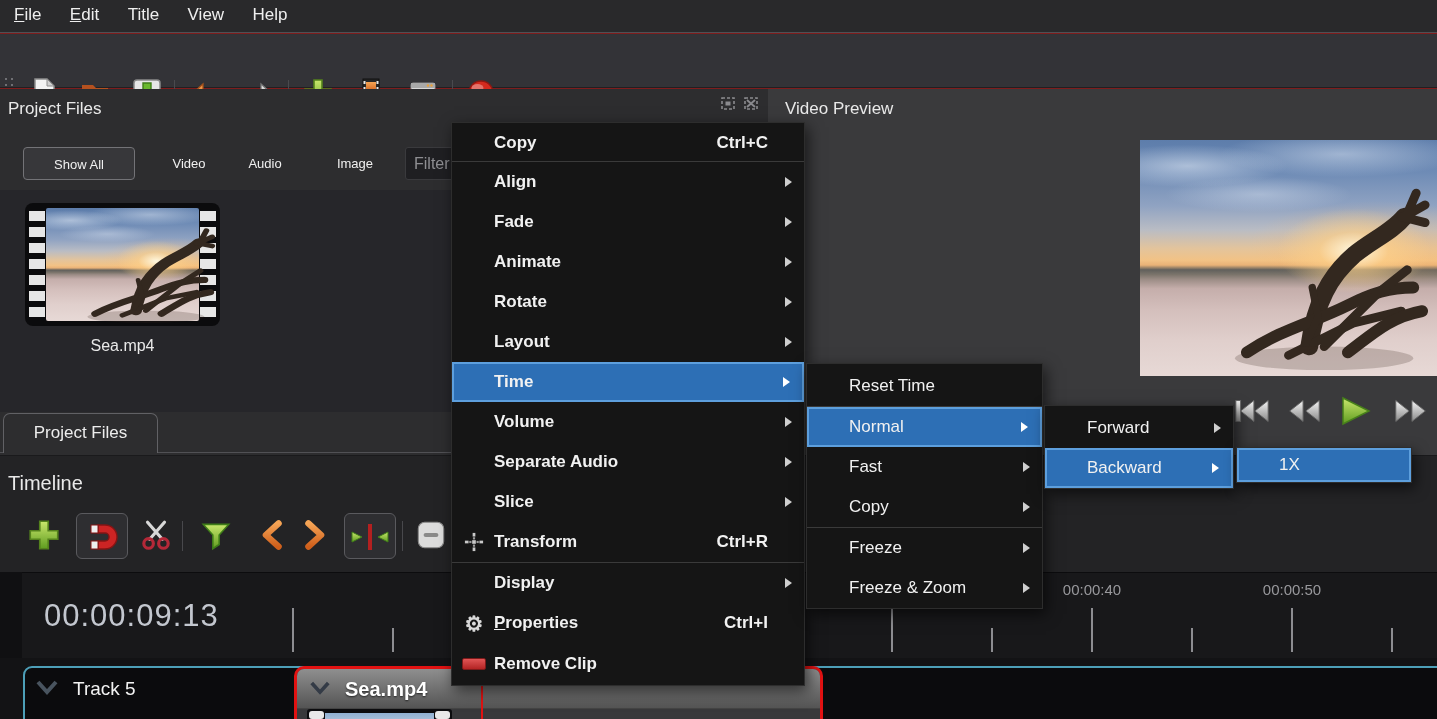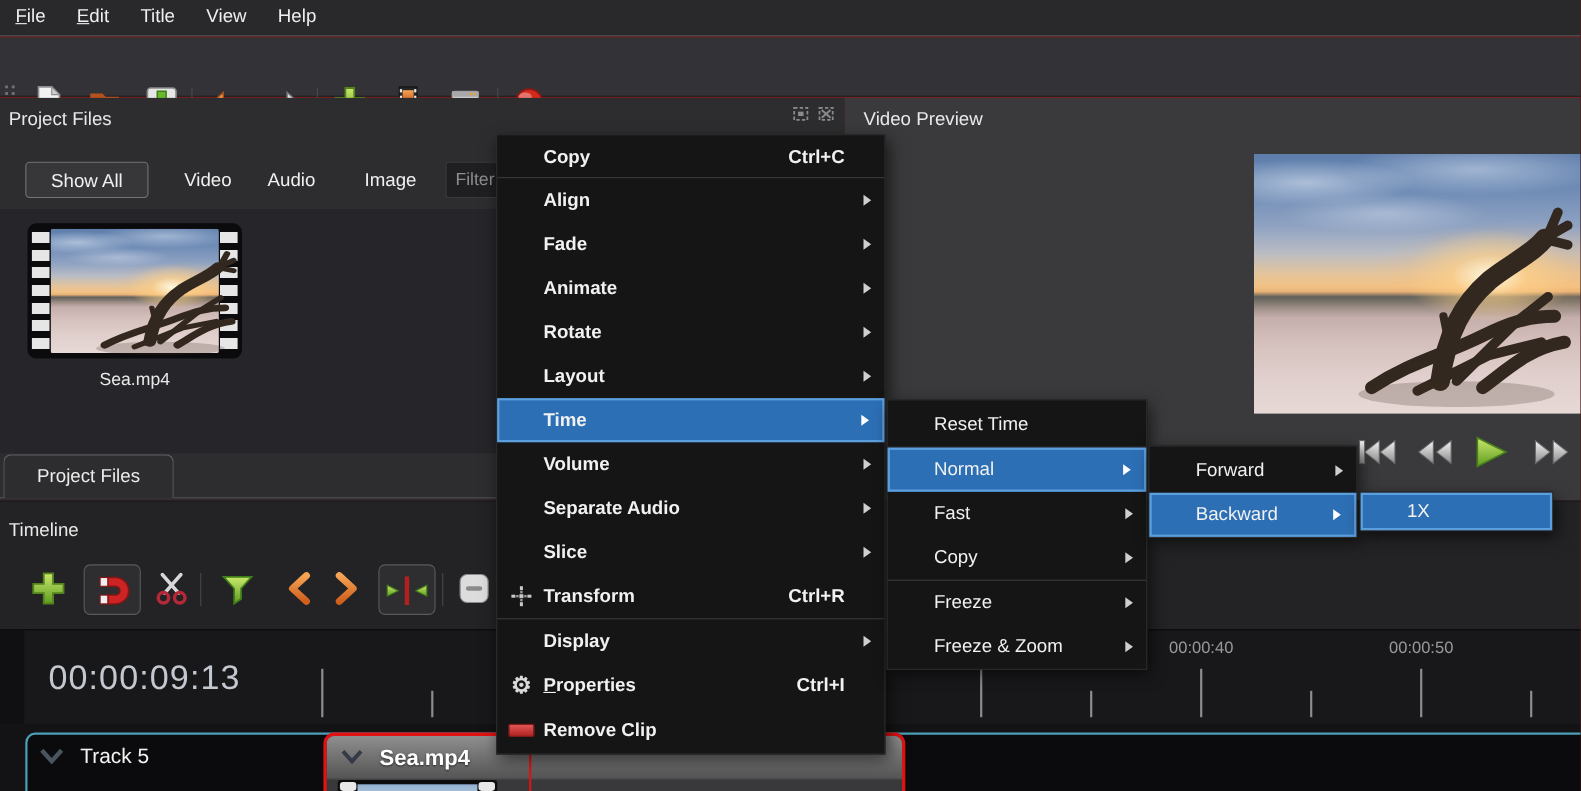--- a/index.html
+++ b/index.html
@@ -20,21 +20,21 @@
         background-image:radial-gradient(#707074 1.3px,transparent 1.4px);background-size:6px 6px;}
   .tbtn{position:absolute;top:42px;width:36px;height:36px;}
   .tsep{top:46px;width:1px;height:28px;background:#4a4a4e;}
 
   
   .left-panel{left:0;top:89px;width:768px;height:366px;background:#2d2d2f;}
   .right-panel{left:768px;top:89px;width:669px;height:366px;background:#3a3a3c;}
   .panel-title{color:#e9e9e9;font-size:17px;}
   .dockic{position:absolute;width:16px;height:15px;}
 
-  .fbtn{position:absolute;height:33px;color:#f0f0f0;font-size:17px;text-align:center;line-height:33px;}
+  .fbtn{position:absolute;height:33px;color:#f0f0f0;font-size:13px;text-align:center;line-height:33px;}
   .fbtn.sel{border:1px solid #737377;border-radius:4px;background:#37373a;}
   .filter-input{position:absolute;left:405px;top:147px;width:150px;height:33px;background:#1f1f22;
         border:1px solid #3a3a3d;border-radius:3px;color:#a8a8ac;font-size:16px;padding:0 8px;box-sizing:border-box;}
   .filter-input::placeholder{color:#8e8e92;}
 
   .file-area{left:0;top:190px;width:718px;height:222px;background:#26262a;}
   .film{left:25px;top:203px;width:195px;height:123px;background:#0b0b0d;border-radius:8px;
         display:flex;padding:5px 3px;}
   .film-spr{width:16px;border-radius:2px;margin:0 1px;
         background:repeating-linear-gradient(to bottom,transparent 0 3px,#e6e6e6 3px 13px,transparent 13px 16px);}
@@ -54,21 +54,21 @@
     radial-gradient(ellipse 55% 13% at 68% 6%, rgba(233,240,250,.45), transparent 75%),
     radial-gradient(ellipse 42% 10% at 40% 23%, rgba(224,232,244,.4), transparent 75%),
     linear-gradient(to bottom,#5d7dab 0%,#6f8cb6 14%,#90a3c2 28%,#b9bcc4 38%,#e3c49c 46%,
       #f2c285 51%,#e9b277 53%,#61605c 55%,#7b746b 57%,#9b8c85 59%,#c5aeab 63%,#d4bfbc 72%,#e0cfcc 85%,#e7d9d6 100%);}
   .preview-img{left:1140px;top:140px;width:297px;height:236px;}
   .wood{position:absolute;left:0;top:0;width:100%;height:100%;}
   .pbtn{position:absolute;top:396px;width:38px;height:30px;}
 
   
   .tl-panel{left:0;top:455px;width:1437px;height:264px;background:#232325;border-top:1px solid #1a1a1c;}
-  .tl-title{left:8px;top:472px;color:#e9e9e9;font-size:17px;}
+  .tl-title{left:8px;top:472px;color:#e9e9e9;font-size:20px;}
   .ttbtn{position:absolute;top:516px;width:40px;height:40px;}
   .ttbtn.framed{top:513px;height:46px;width:52px;border:1px solid #5a5a5e;border-radius:6px;background:#2e2e31;}
   .ttsep{top:521px;width:1px;height:30px;background:#48484c;}
 
   .ruler{left:0;top:572px;width:1437px;height:86px;background:#18181a;border-top:1px solid #0c0c0e;}
   .gutter{left:0;top:572px;width:22px;height:147px;background:#101012;}
   .timestamp{left:44px;top:598px;font-size:31px;color:#c3c7cf;letter-spacing:1px;}
   .rlabel{position:absolute;top:581px;width:80px;text-align:center;font-size:15px;color:#98989c;}
   .tick{position:absolute;width:2px;background:#8d8d91;}
   .tick.tall{top:608px;height:44px;}

